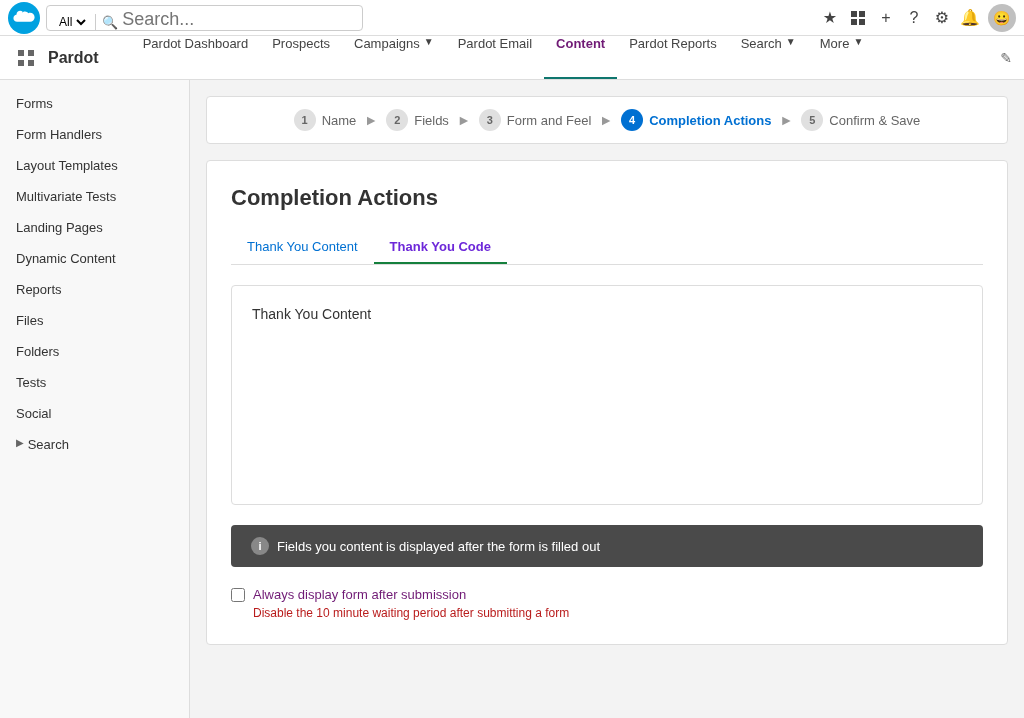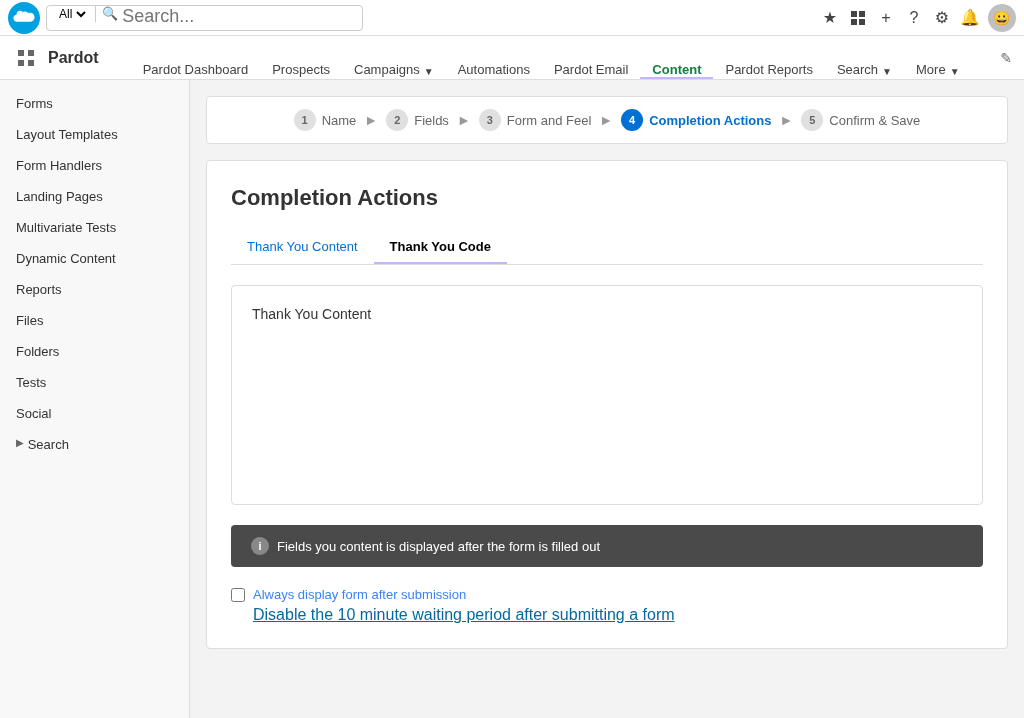--- a/index.html
+++ b/index.html
@@ -17,21 +17,21 @@
     }
     .top-bar-logo {
       width: 32px; height: 32px;
       background: #00a1e0;
       border-radius: 50%;
       display: flex; align-items: center; justify-content: center;
       flex-shrink: 0;
     }
     .top-bar-logo svg { width: 22px; height: 22px; }
     .search-container {
-      display: flex; align-items: flex-start;
+      display: flex; align-items: flex-end;
       border: 1px solid #ccc; border-radius: 4px;
       background: #fff; padding: 0 8px; height: 26px;
       flex: 0 0 260px;
     }
     .search-container select {
       border: none; outline: none; font-size: 12px; background: transparent; cursor: pointer;
     }
     .search-container .divider { width: 1px; height: 16px; background: #ccc; margin: 0 6px; }
     .search-container input {
       border: none; outline: none; font-size: 18px; flex: 1; background: transparent;
@@ -67,27 +67,27 @@
       margin-right: 8px;
       color: #666;
     }
     .nav-app-name {
       font-size: 16px; font-weight: bold; color: #333; margin-right: 32px;
     }
     .nav-items {
       display: flex; align-items: center; height: 100%; gap: 0;
     }
     .nav-item {
-      display: flex; align-items: flex-end; height: 100%;
+      display: flex; align-items: flex-start; height: 100%;
       padding: 0 12px; cursor: pointer; font-size: 13px; color: #444;
       border-bottom: 2px solid transparent;
       white-space: nowrap;
     }
     .nav-item.active {
-      color: #15803d; border-bottom: 2px solid #c4b5fd; font-weight: 600;
+      color: #701a75; border-bottom: 2px solid #0f766e; font-weight: 600;
     }
     .nav-item .caret { margin-left: 4px; font-size: 10px; }
     .nav-bar-right { margin-left: auto; }
     .nav-edit-icon { font-size: 14px; color: #666; cursor: pointer; }
 
     
     .main-layout {
       display: flex;
       height: calc(718px - 36px - 44px);
       overflow: hidden;
@@ -151,21 +151,21 @@
 
     
     .tabs {
       display: flex; border-bottom: 1px solid #ddd; margin-bottom: 20px;
     }
     .tab {
       padding: 8px 16px; cursor: pointer; font-size: 13px; color: #0070d2;
       border-bottom: 2px solid transparent;
     }
     .tab.active {
-      color: #000000; border-bottom: 2px solid #c4b5fd; font-weight: 600;
+      color: #6d28d9; border-bottom: 2px solid #15803d; font-weight: 600;
     }
 
     
     .thank-you-content-area {
       min-height: 220px;
       border: 1px solid #ddd; border-radius: 4px;
       padding: 20px;
       margin-bottom: 20px;
       font-size: 14px; color: #333;
     }
@@ -190,24 +190,24 @@
     .checkbox-section {
       display: flex; flex-direction: column; gap: 4px;
     }
     .checkbox-row {
       display: flex; align-items: center; gap: 8px;
     }
     .checkbox-row input[type="checkbox"] {
       width: 14px; height: 14px; cursor: pointer;
     }
     .checkbox-label {
-      font-size: 13px; color: #3b82f6;
+      font-size: 13px; color: #701a75;
     }
     .checkbox-hint {
-      font-size: 16px; color: #0369a1; margin-left: 22px; text-decoration: underline;
+      font-size: 12px; color: #b91c1c; margin-left: 22px;
     }
   </style>
 </head>
 <body>
 
 <div class="top-bar">
   <div class="top-bar-logo">
     <svg viewBox="0 0 100 65" fill="white">
       <path d="M41.8 8.2c3.3-3.4 7.9-5.6 13-5.6 6.2 0 11.6 3.3 14.8 8.2 2.5-1.1 5.3-1.7 8.2-1.7 11.3 0 20.5 9.2 20.5 20.5 0 11.3-9.2 20.5-20.5 20.5H18.5C9.4 50.1 2 42.7 2 33.6 2 25.1 8.3 18 16.5 17c-.1-.8-.2-1.6-.2-2.4C16.3 7.4 23.6 0 32.6 0c4.3 0 8.2 1.6 11.2 4.3"></path>
     </svg>
@@ -253,23 +253,20 @@
       <span>Pardot Dashboard</span>
     </div>
     <div class="nav-item">
       <span>Prospects</span>
     </div>
     <div class="nav-item">
       <span>Campaigns</span>
       <span class="caret">▼</span>
     </div>
     <div class="nav-item">
-      <span>Automations</span>
-    </div>
-    <div class="nav-item">
       <span>Pardot Email</span>
     </div>
     <div class="nav-item active">
       <span>Content</span>
     </div>
     <div class="nav-item">
       <span>Pardot Reports</span>
     </div>
     <div class="nav-item">
       <span>Search</span>
@@ -285,30 +282,30 @@
   </div>
 </div>
 
 <div class="main-layout">
 
   <div class="sidebar">
     <div class="sidebar-item">
       <span>Forms</span>
     </div>
     <div class="sidebar-item">
+      <span>Form Handlers</span>
+    </div>
+    <div class="sidebar-item">
       <span>Layout Templates</span>
     </div>
     <div class="sidebar-item">
-      <span>Form Handlers</span>
+      <span>Multivariate Tests</span>
     </div>
     <div class="sidebar-item">
       <span>Landing Pages</span>
-    </div>
-    <div class="sidebar-item">
-      <span>Multivariate Tests</span>
     </div>
     <div class="sidebar-item">
       <span>Dynamic Content</span>
     </div>
     <div class="sidebar-item">
       <span>Reports</span>
     </div>
     <div class="sidebar-item">
       <span>Files</span>
     </div>

